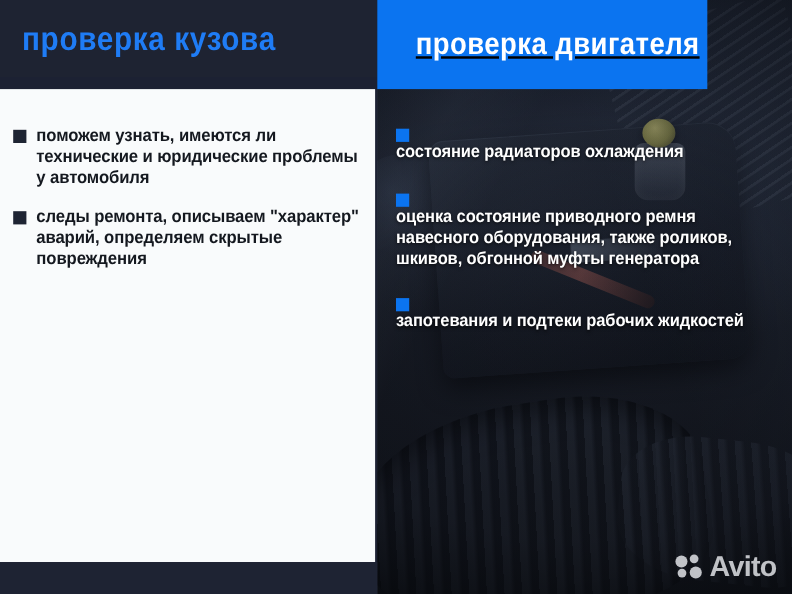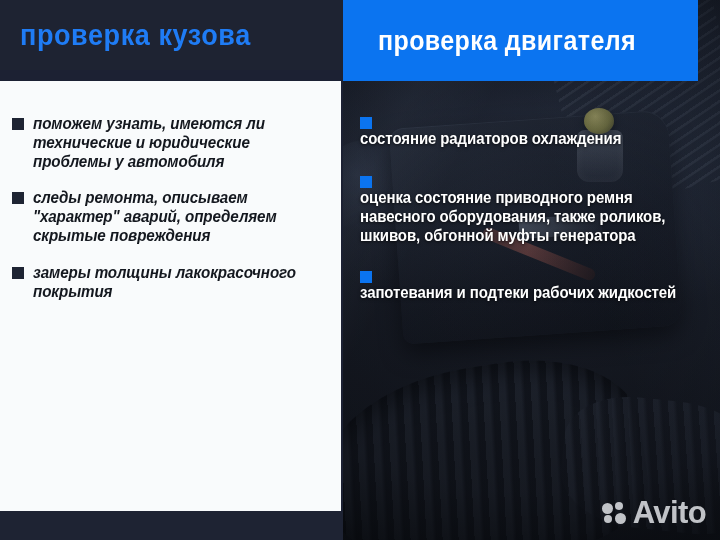--- a/index.html
+++ b/index.html
@@ -170,24 +170,25 @@
     color: #1f7cf5;
     font-size: 27px;
     font-weight: bold;
     letter-spacing: 0.6px;
     white-space: nowrap;
     transform: scaleY(1.12);
   }
   .hdr-right {
     position: absolute;
     left: 343px; top: 0;
-    width: 355px; height: 81px;
+    width: 300px; height: 81px;
     background: #0b74f0;
     display: flex;
     align-items: center;
+    text-decoration: underline;
   }
   .hdr-right .title {
     margin-left: 35px;
     color: #ffffff;
     font-size: 25px;
     font-weight: bold;
     letter-spacing: 0.4px;
     white-space: nowrap;
     transform: scaleY(1.12);
   }
@@ -196,21 +197,20 @@
   .panel-left {
     position: absolute;
     left: 0; top: 81px;
     width: 341px; height: 430px;
     background: #f9fbfc;
   }
   .list-left {
     padding: 33px 10px 0 12px;
     margin: 0;
     list-style: none;
-    font-style: italic;
   }
   .list-left li {
     display: flex;
     align-items: flex-start;
     margin-bottom: 21px;
   }
   .list-left .marker {
     flex: 0 0 auto;
     width: 12px;
     height: 12px;
@@ -288,21 +288,21 @@
     border-radius: 50%;
     background: #e8eaee;
     display: block;
   }
   .avito-mark i.d1 { left: 0;    top: 1px;  width: 11px; height: 11px; }
   .avito-mark i.d2 { left: 13px; top: 0;    width: 8px;  height: 8px; }
   .avito-mark i.d3 { left: 2px;  top: 13px; width: 8px;  height: 8px; }
   .avito-mark i.d4 { left: 13px; top: 11px; width: 11px; height: 11px; }
   .avito-text {
     color: #e8eaee;
-    font-size: 31px;
+    font-size: 26px;
     font-weight: bold;
     letter-spacing: -0.6px;
     line-height: 1;
   }
 </style>
 </head>
 <body>
 
 <div class="poster">
 
@@ -330,24 +330,20 @@
 
   <div class="panel-left">
     <ul class="list-left">
       <li>
         <span class="marker"></span>
         <span class="txt">поможем узнать, имеются ли технические и юридические проблемы у автомобиля</span>
       </li>
       <li>
         <span class="marker"></span>
         <span class="txt">следы ремонта, описываем "характер" аварий, определяем скрытые повреждения</span>
-      </li>
-      <li>
-        <span class="marker"></span>
-        <span class="txt">замеры толщины лакокрасочного покрытия</span>
       </li>
     </ul>
   </div>
 
   <div class="bottom-strip"></div>
 
   <ul class="list-right">
     <li>
       <span class="marker"></span>
       <span class="txt">состояние радиаторов охлаждения</span>

